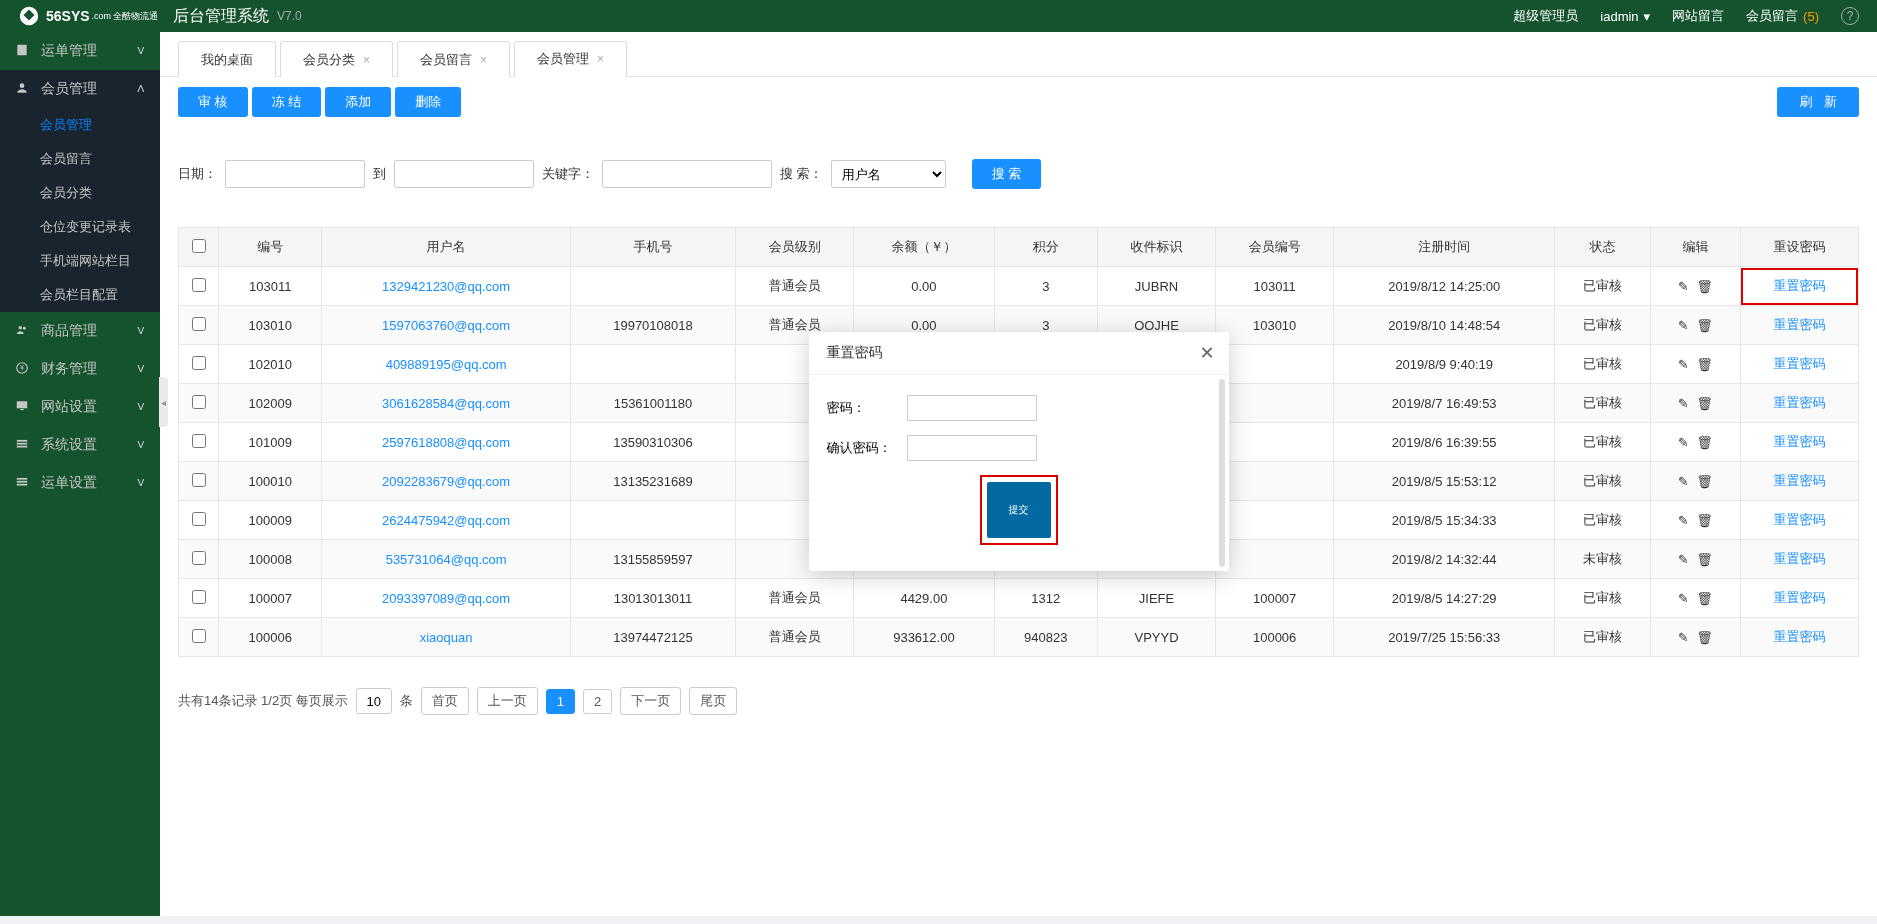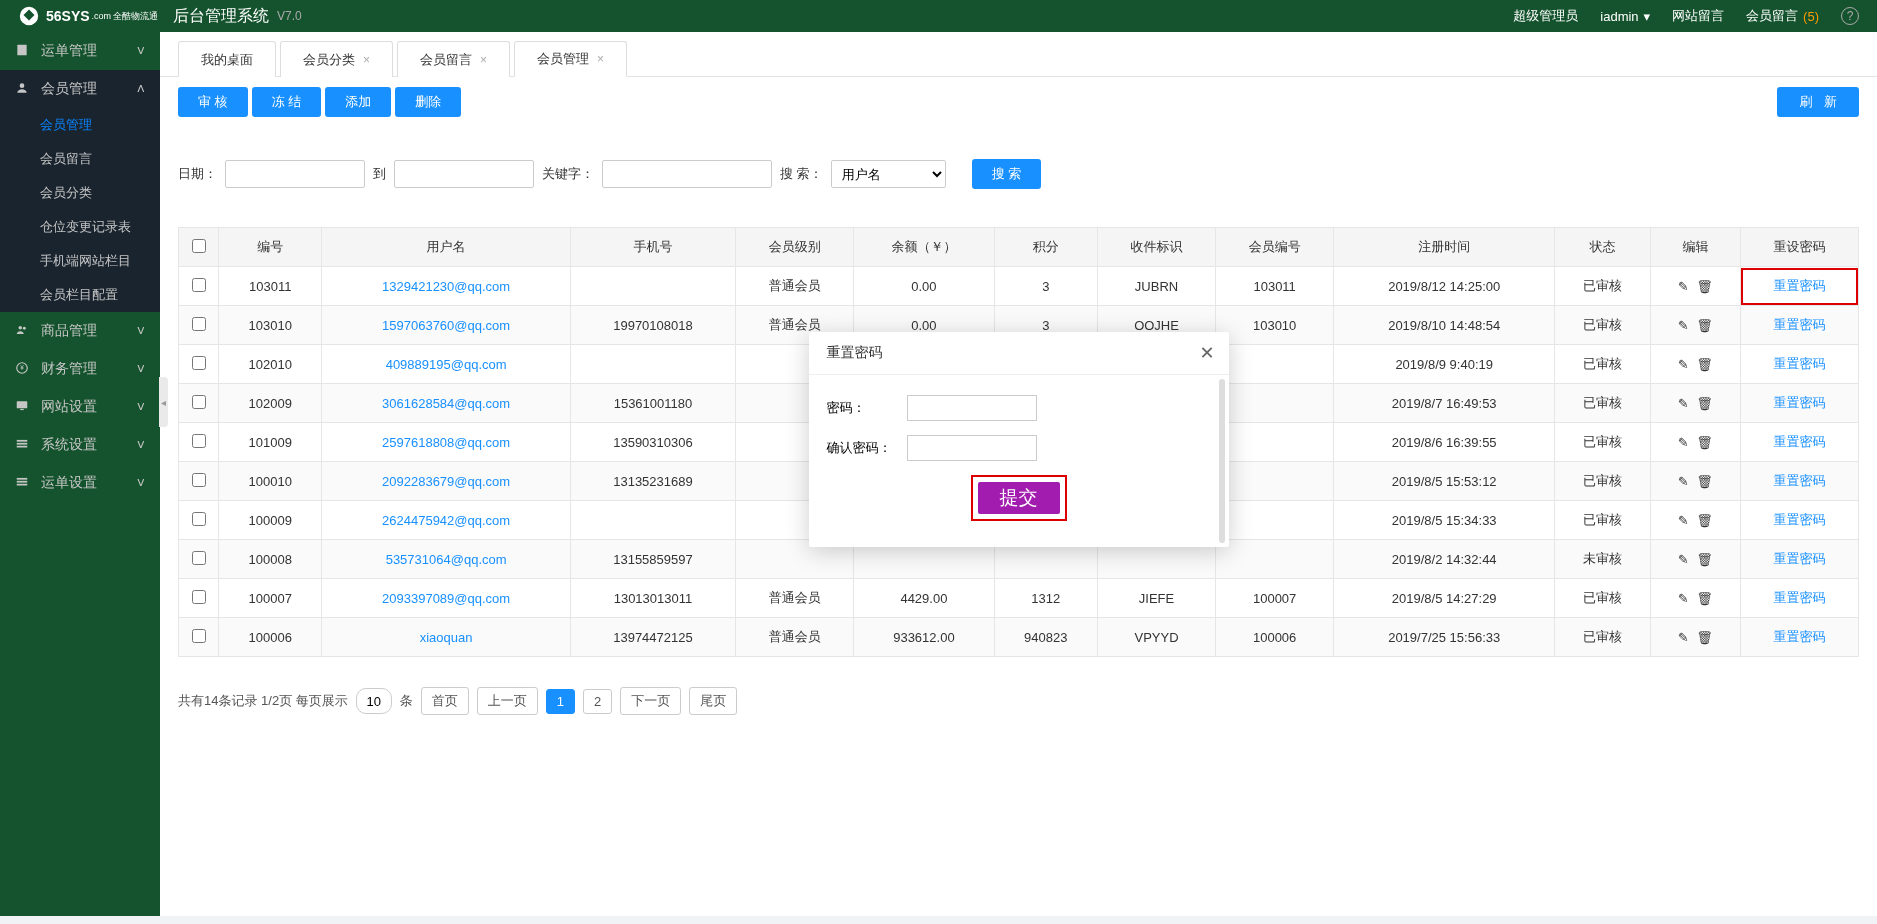--- a/index.html
+++ b/index.html
@@ -52,35 +52,35 @@
 .link { color:#1890ff; cursor:pointer; }
 .reset-link { color:#1890ff; cursor:pointer; }
 .row0 .reset-cell { outline:2px solid #d00; outline-offset:-3px; }
 .act-icons { display:flex; justify-content:center; gap:8px; }
 .act-icons span { cursor:pointer; }
 .chk { width:14px; height:14px; }
 
 .pager { display:flex; align-items:center; padding:14px 18px; gap:8px; font-size:13px; color:#555; }
 .pager .box { border:1px solid #ccc; border-radius:3px; padding:4px 10px; cursor:pointer; font-size:13px; background:#fff; }
 .pager .box.active { background:#1890ff; color:#fff; border-color:#1890ff; }
-.pager .size-in { width:36px; height:26px; border:1px solid #ccc; border-radius:10px; text-align:center; font-size:13px; }
+.pager .size-in { width:36px; height:26px; border:1px solid #ccc; border-radius:3px; text-align:center; font-size:13px; }
 
 .modal-mask { position:absolute; inset:0; display:flex; align-items:flex-start; justify-content:center; pointer-events:none; }
 .modal { margin-top:300px; width:420px; background:#fff; border-radius:2px; box-shadow:0 4px 24px rgba(0,0,0,0.2); pointer-events:auto; }
 .modal-head { display:flex; align-items:center; padding:12px 18px; border-bottom:1px solid #eee; position:relative; }
 .modal-title { font-size:14px; color:#333; }
 .modal-close { position:absolute; right:14px; top:10px; font-size:18px; color:#666; cursor:pointer; }
 .modal-body { padding:20px 18px 26px; position:relative; }
 .modal-body::after { content:''; position:absolute; right:4px; top:4px; bottom:4px; width:6px; background:#ddd; border-radius:3px; }
 .frow { display:flex; align-items:center; margin-bottom:14px; }
 .frow label { width:80px; color:#000000; font-size:13px; }
 .frow input { width:130px; height:26px; border:1px solid #ccc; padding:0 6px; font-size:13px; }
 .submit-wrap { text-align:center; margin-top:14px; }
 .submit-box { display:inline-block; border:2px solid #d00; padding:5px; }
-.submit-btn { background:#a21caf; color:#fff; border:none; padding:3px 22px; border-radius:2px; font-size:19px; cursor:pointer; }
+.submit-btn { background:#0369a1; color:#fff; border:none; padding:21px 22px; border-radius:2px; font-size:10px; cursor:pointer; }
 
 .collapse-handle { position:absolute; left:-1px; top:345px; width:9px; height:50px; background:#eaeaea; border-radius:0 4px 4px 0; display:flex; align-items:center; justify-content:center; color:#999; font-size:10px; cursor:pointer; }
 </style>
 </head>
 <body>
 
 <div class="header">
   <div class="logo">
     <svg width="22" height="22" viewBox="0 0 24 24">
         <path fill="#fff" d="M12 2a10 10 0 100 20 10 10 0 000-20zm0 3l6 6-6 6-6-6 6-6z"></path>

